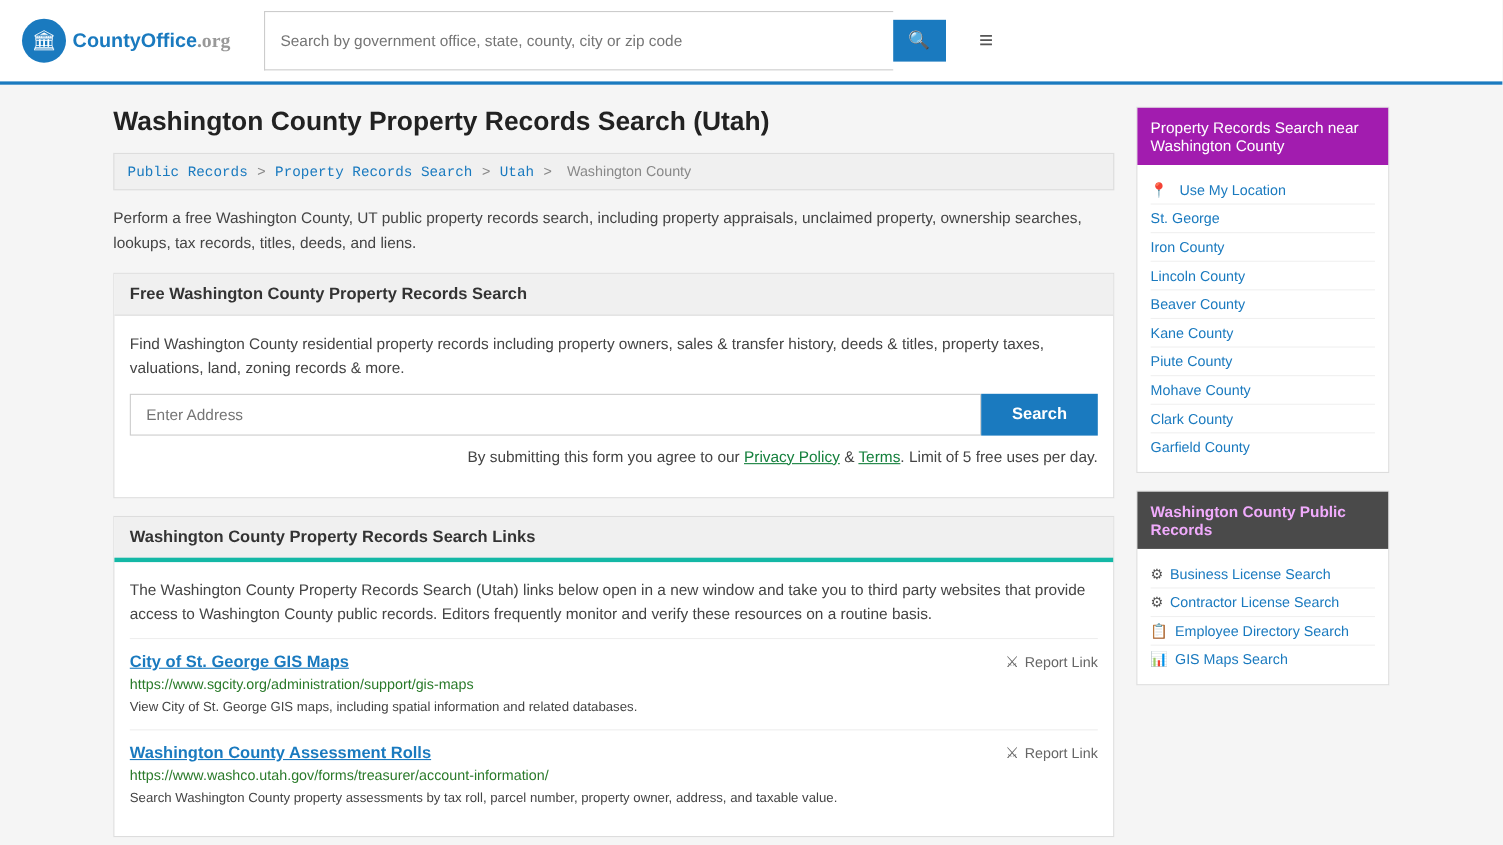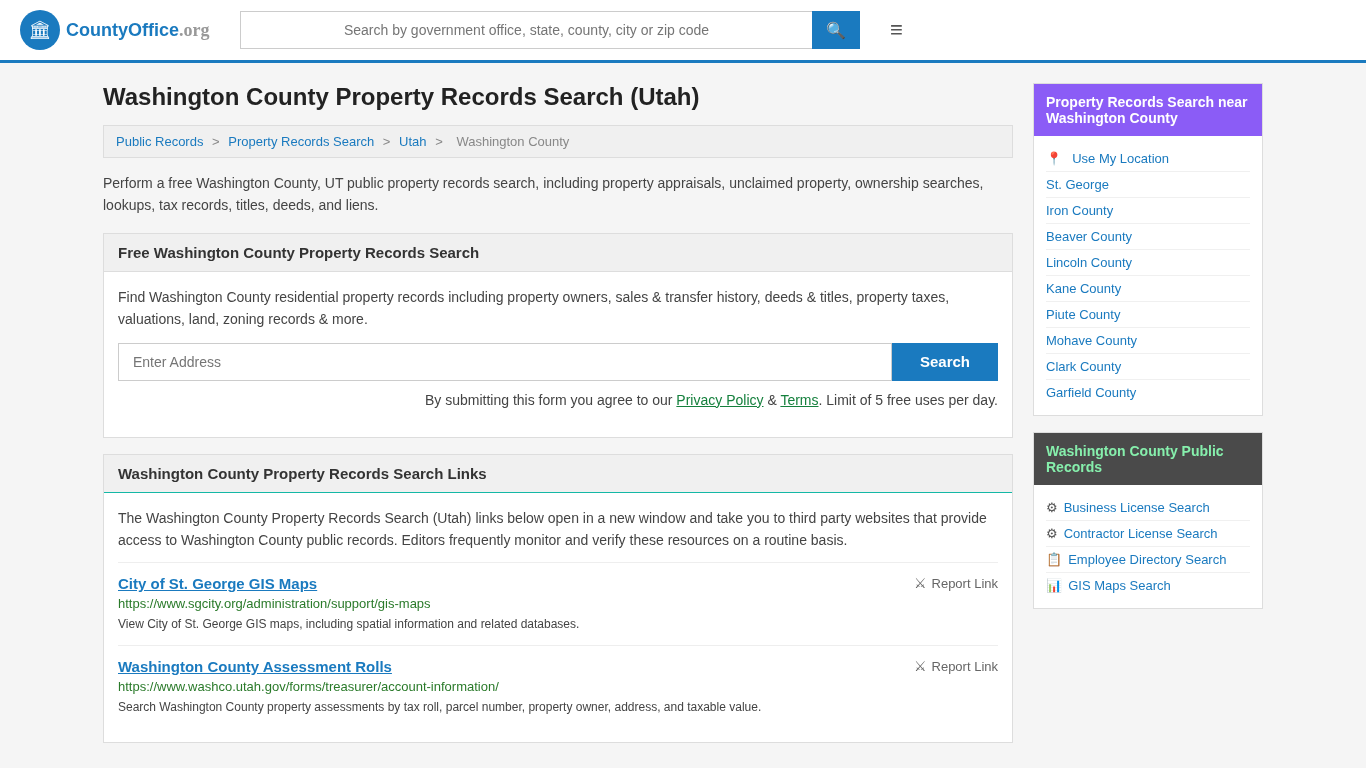--- a/index.html
+++ b/index.html
@@ -45,22 +45,21 @@
       align-items: center;
       max-width: 620px;
     }
     .header-search-input {
       flex: 1;
       border: 1px solid #ccc;
       border-right: none;
       padding: 8px 14px;
       font-size: 14px;
       outline: none;
-      height: 38px;
-      text-align: center;
+      height: 54px;
     }
     .header-search-btn {
       background: #1a7abf;
       border: none;
       color: #fff;
       padding: 0 14px;
       height: 38px;
       cursor: pointer;
       font-size: 16px;
     }
@@ -102,20 +101,21 @@
       background: #f0f0f0;
       border: 1px solid #ddd;
       padding: 8px 12px;
       font-size: 13px;
       margin-bottom: 14px;
       color: #555;
     }
     .breadcrumb a {
       color: #1a7abf;
       text-decoration: none;
+      font-family: Liberation Mono, monospace;
     }
     .breadcrumb span {
       margin: 0 5px;
       color: #888;
     }
 
     
     .description {
       font-size: 14px;
       color: #444;
@@ -181,21 +181,21 @@
     }
 
     
     .links-section {
       border: 1px solid #ddd;
       background: #fff;
       margin-bottom: 16px;
     }
     .links-header {
       background: #f0f0f0;
-      border-bottom: 1px solid #14b8a6;
+      border-bottom: 4px solid #14b8a6;
       padding: 10px 14px;
       font-size: 15px;
       font-weight: bold;
       color: #333;
     }
     .links-body {
       padding: 14px;
     }
     .links-body p {
       font-size: 14px;
@@ -246,25 +246,25 @@
       line-height: 1.5;
     }
 
     
     .sidebar-box {
       border: 1px solid #ddd;
       background: #fff;
       margin-bottom: 16px;
     }
     .sidebar-box-header {
-      background: #8b5cf6;
+      background: #a21caf;
       color: #fff;
       padding: 10px 12px;
       font-size: 14px;
-      font-weight: bold;
+      font-weight: normal;
     }
     .sidebar-box-body {
       padding: 10px 12px;
     }
     .sidebar-item {
       padding: 5px 0;
       font-size: 13px;
       border-bottom: 1px solid #f0f0f0;
     }
     .sidebar-item:last-child {
@@ -282,21 +282,21 @@
       display: flex;
       align-items: center;
       gap: 6px;
     }
     .sidebar-icon {
       font-size: 13px;
       color: #555;
     }
     .sidebar-box-header2 {
       background: #4a4a4a;
-      color: #86efac;
+      color: #f0abfc;
       padding: 10px 12px;
       font-size: 14px;
       font-weight: bold;
     }
   </style>
 </head>
 <body>
 
 <header class="header">
   <div class="logo-area">
@@ -387,24 +387,24 @@
           <span class="location-pin">📍</span>
           <a href="#">Use My Location</a>
         </div>
         <div class="sidebar-item">
           <a href="#">St. George</a>
         </div>
         <div class="sidebar-item">
           <a href="#">Iron County</a>
         </div>
         <div class="sidebar-item">
+          <a href="#">Lincoln County</a>
+        </div>
+        <div class="sidebar-item">
           <a href="#">Beaver County</a>
-        </div>
-        <div class="sidebar-item">
-          <a href="#">Lincoln County</a>
         </div>
         <div class="sidebar-item">
           <a href="#">Kane County</a>
         </div>
         <div class="sidebar-item">
           <a href="#">Piute County</a>
         </div>
         <div class="sidebar-item">
           <a href="#">Mohave County</a>
         </div>

